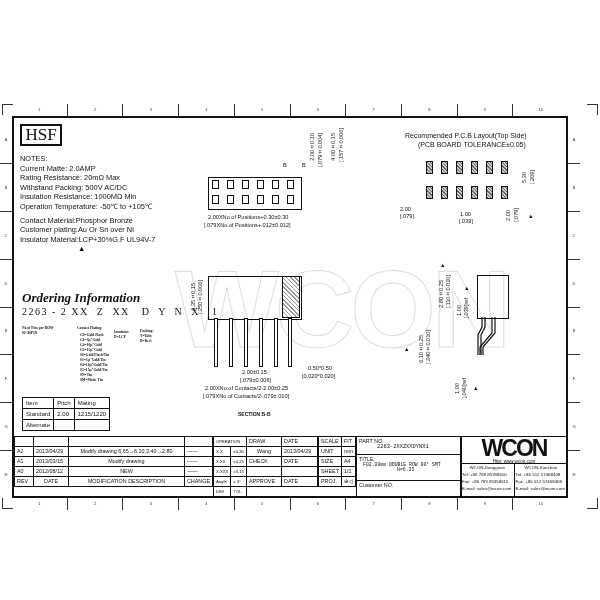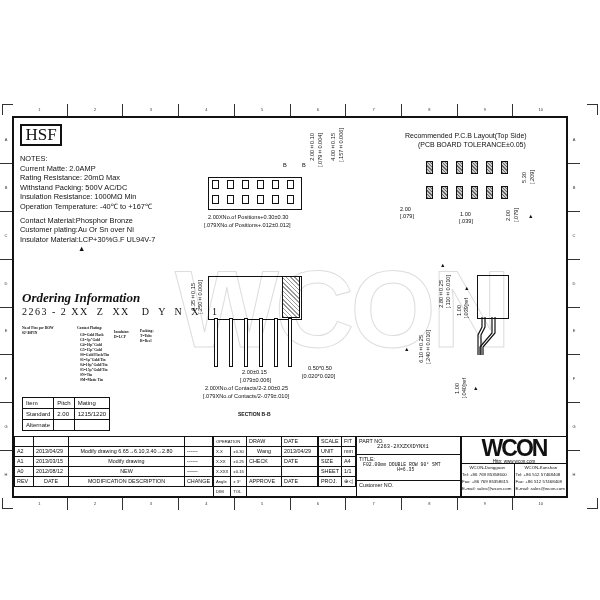--- a/index.html
+++ b/index.html
@@ -89,21 +89,21 @@
 <div class="watermark">WCON</div>
 
 <div class="hsf">HSF</div>
 
 <div class="notes">
   <div>NOTES:</div>
   <div>Current Matte: 2.0AMP</div>
   <div>Rating Resistance: 20mΩ Max</div>
   <div>Withstand Packing: 500V AC/DC</div>
   <div>Insulation Resistance: 1000MΩ Min</div>
-  <div>Operation Temperature: -40℃ to +167℃</div>
+  <div>Operation Temperature: -50℃ to +105℃</div>
   <div class="gap"></div>
   <div>Contact Material:Phosphor Bronze</div>
   <div>Customer plating:Au Or Sn over Ni</div>
   <div>Insulator Material:LCP+30%G.F UL94V-7</div>
   <div style="padding-left:58px;">▲</div>
 </div>
 
 <div class="ord-title">Ordering Information</div>
 <div class="ord-code">2263 - 2 XX  Z  XX   D  Y  N  X   1</div>
 <div class="tiny" style="left:22px;top:326px;width:40px;">No.of Pins per ROW 02~40PIN</div>

